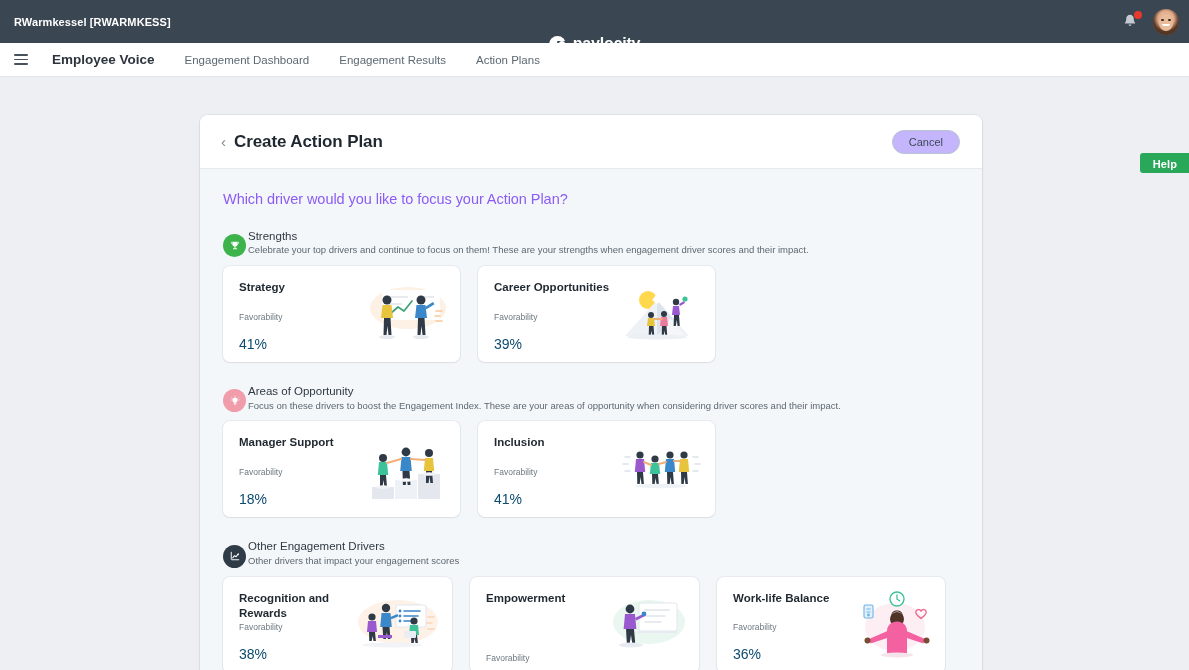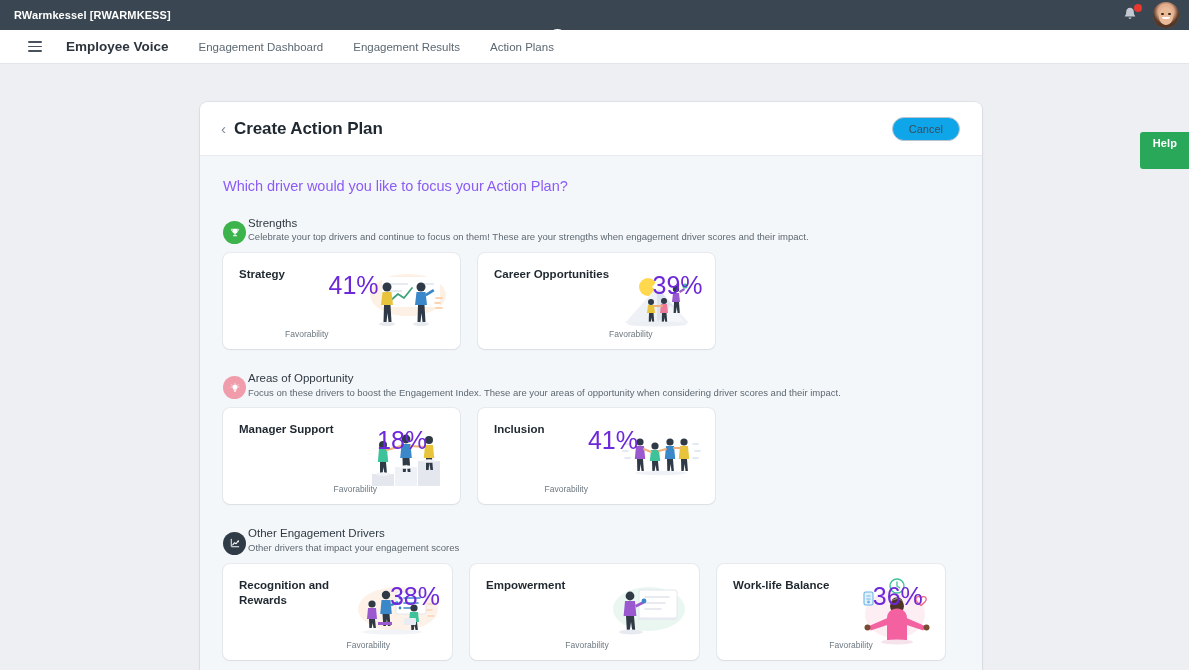--- a/index.html
+++ b/index.html
@@ -7,21 +7,21 @@
     width: 1189px; height: 670px;
     overflow: hidden;
     background: #edeff2;
     font-family: "Liberation Sans", sans-serif;
     -webkit-font-smoothing: antialiased;
   }
 
   
   .topbar {
     position: relative;
-    height: 30px;
+    height: 43px;
     background: #3a4651;
     display: flex;
     align-items: center;
     padding: 0 10px 0 14px;
   }
   .topbar-user {
     font-size: 11px;
     font-weight: bold;
     color: #ffffff;
     letter-spacing: 0.1px;
@@ -113,21 +113,21 @@
     border-radius: 0 0 8px 8px;
   }
 
   
   .navbar {
     height: 34px;
     background: #ffffff;
     border-bottom: 1px solid #e2e5e9;
     display: flex;
     align-items: center;
-    padding-left: 22px;
+    padding-left: 8px;
   }
   .hamburger {
     width: 26px; height: 26px;
     display: flex; flex-direction: column;
     justify-content: center; align-items: center;
     gap: 3px;
     cursor: pointer;
   }
   .hamburger span {
     display: block;
@@ -148,26 +148,26 @@
     font-size: 11.5px;
     color: #5c6872;
     white-space: nowrap;
     cursor: pointer;
   }
 
   
   .help-tab {
     position: absolute;
     right: 0;
-    top: 68px;
+    top: 76px;
     background: #2aa85a;
     color: #ffffff;
     font-size: 11px;
     font-weight: bold;
-    padding: 5px 12px 20px 13px;
+    padding: 5px 12px 3px 13px;
     border-radius: 3px 0 0 3px;
     cursor: pointer;
     z-index: 20;
     letter-spacing: 0.1px;
   }
 
   
   .page {
     position: relative;
     height: 606px;
@@ -201,21 +201,21 @@
   }
   .card-title {
     font-size: 17px;
     font-weight: bold;
     color: #1f2830;
     letter-spacing: -0.1px;
   }
   .cancel-btn {
     margin-left: auto;
     border: 1px solid #b9c4d0;
-    background: #0ea5e9;
+    background: #c4b5fd;
     color: #3d4a57;
     font-size: 11px;
     font-family: "Liberation Sans", sans-serif;
     padding: 5px 16px;
     border-radius: 14px;
     cursor: pointer;
     white-space: nowrap;
   }
   .card-body { padding: 22px 23px 0 23px; }
   .question {
@@ -267,44 +267,45 @@
   .driver-card {
     position: relative;
     background: #ffffff;
     border-radius: 7px;
     box-shadow: 0 1px 2px rgba(40,50,65,0.07), 0 0 0 1px #e7ebf0;
     height: 96px;
     padding: 14px 12px 10px 16px;
     cursor: pointer;
     overflow: hidden;
     display: flex;
+    flex-direction: column;
   }
   .dc-w237 { width: 237px; }
   .dc-w229 { width: 229px; }
   .dc-w228 { width: 228px; }
   .dc-title {
     font-size: 11.5px;
     font-weight: bold;
     color: #1f2830;
     line-height: 1.32;
     max-width: 125px;
     position: relative;
     z-index: 2;
   }
   .dc-fav {
     font-size: 8.5px;
     color: #6d7881;
     margin-top: auto;
     position: relative; z-index: 2;
   }
   .dc-val {
-    font-size: 25px;
-    color: #6d28d9;
+    font-size: 14px;
+    color: #0c4a6e;
     line-height: 1.12;
-    margin-top: 4px;
+    margin-top: 15px;
     position: relative; z-index: 2;
   }
   .dc-art {
     position: absolute;
     right: 8px;
     top: 50%;
     transform: translateY(-50%);
     width: 92px; height: 72px;
     z-index: 1;
     pointer-events: none;

